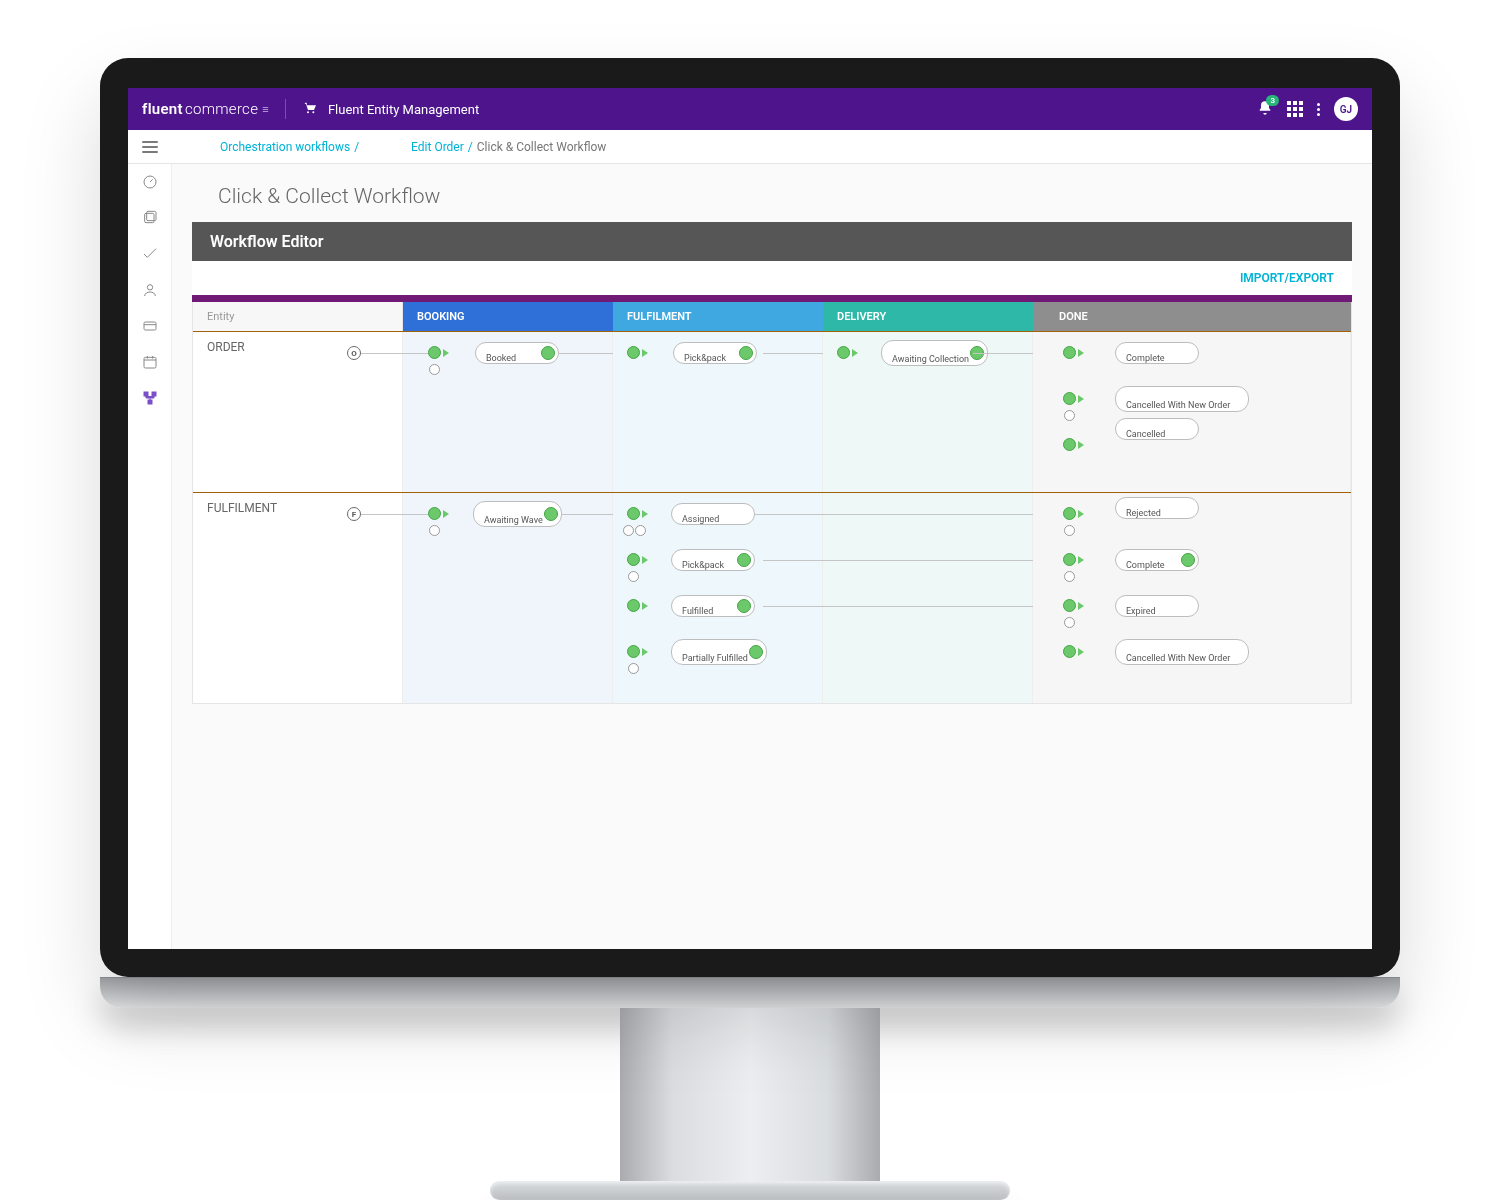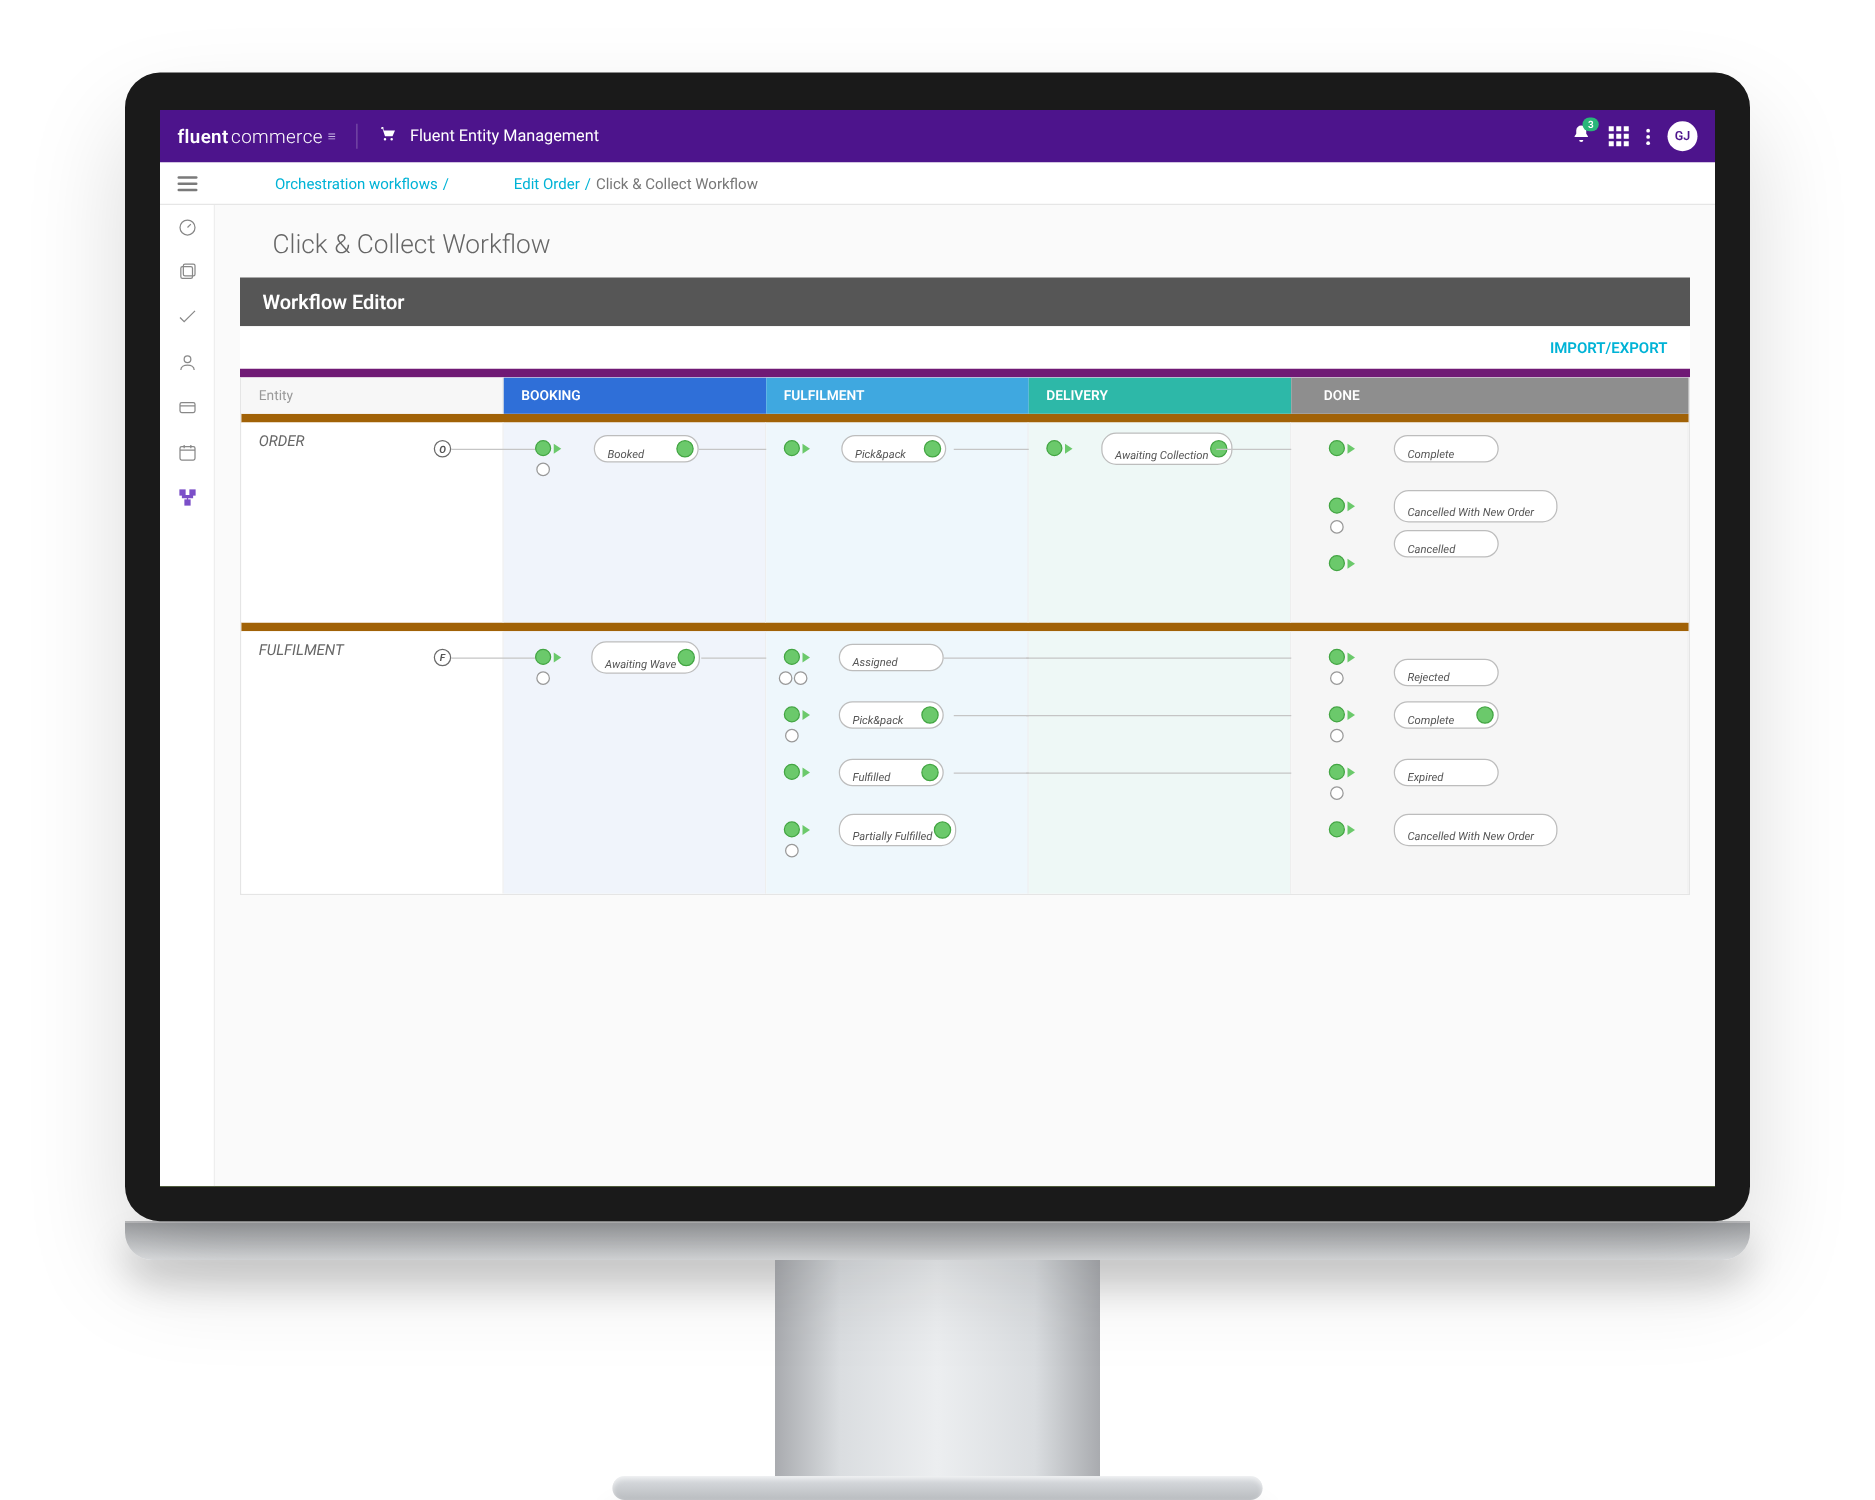--- a/index.html
+++ b/index.html
@@ -15,21 +15,21 @@
   align-items: center;
 }
 .monitor-screen {
   position: relative;
   margin-top: 58px;
   width: 1300px;
   height: 956px;
   border: 28px solid #1a1a1a;
   border-top-width: 30px;
   border-radius: 28px;
-  background: #bef264;
+  background: #0369a1;
   overflow: hidden;
   box-shadow: 0 40px 80px rgba(0,0,0,.15);
 }
 .monitor-chin {
   width: 1300px;
   height: 32px;
   background: linear-gradient(#a1a3a6,#e3e5e7);
   border-bottom-left-radius: 22px;
   border-bottom-right-radius: 22px;
   border-top: 1px solid #8e9093;
@@ -120,21 +120,21 @@
 .action-link { color:#00b3d6; font-size:12px; font-weight:600; cursor:pointer; }
 
 .grid-wrap { margin:0 20px; border:1px solid #e5e5e5; border-top:none; background:#fff; overflow:hidden; }
 .grid-head { display:flex; font-size:11px; font-weight:600; color:#fff; }
 .gh-entity { flex:0 0 210px; background:#f7f7f7; color:#999; padding:8px 14px; font-weight:400; border-right:1px solid #e5e5e5; }
 .gh-booking { flex:0 0 210px; background:#2f6fd8; padding:8px 14px; }
 .gh-fulfilment { flex:0 0 210px; background:#3fa8e0; padding:8px 14px; }
 .gh-delivery { flex:0 0 210px; background:#2db8a8; padding:8px 14px; }
 .gh-done { flex:1; background:#8e8e8e; padding:8px 26px; }
 
-.lane-row { display:flex; border-top:7px solid #a16207; min-height:34px;font-style:italic; }
+.lane-row { display:flex; border-top:1px solid #a16207; min-height:34px; }
 .lane-label { flex:0 0 210px; padding:8px 14px; font-size:12px; color:#666; background:#fff; border-right:1px solid #eee; }
 .lane-col { flex:0 0 210px; position:relative; min-height:34px; border-right:1px solid #eee; }
 .col-booking { background:#f0f4fb; }
 .col-fulfil { background:#eef7fc; }
 .col-delivery { background:#eef8f6; }
 .col-done { background:#f6f6f6; flex:1; }
 
 .lane-row.tall .lane-label,
 .lane-row.tall .lane-col { min-height: 160px; }
 .lane-row.ftall .lane-label,
@@ -420,21 +420,21 @@
               <div class="lane-col col-delivery">
                 <div class="connector-h" style="left:-2px; top:21px; width:214px;"></div>
                 <div class="connector-h" style="left:-2px; top:67px; width:214px;"></div>
                 <div class="connector-h" style="left:-2px; top:113px; width:214px;"></div>
               </div>
 
               <div class="lane-col col-done">
                 <div class="marker" style="left:30px; top:14px;"></div>
                 <div class="arrow" style="left:45px; top:17px;"></div>
                 <div class="marker small-grey sub-marker" style="left:31px; top:32px;"></div>
-                <div class="node" style="left:82px; top:22px;">
+                <div class="node" style="left:82px; top:4px;">
                   <span>Rejected</span>
                 </div>
 
                 <div class="marker" style="left:30px; top:60px;"></div>
                 <div class="arrow" style="left:45px; top:63px;"></div>
                 <div class="marker small-grey sub-marker" style="left:31px; top:78px;"></div>
                 <div class="node" style="left:82px; top:56px;">
                   <span>Complete</span>
                   <span class="node-badge"></span>
                 </div>

